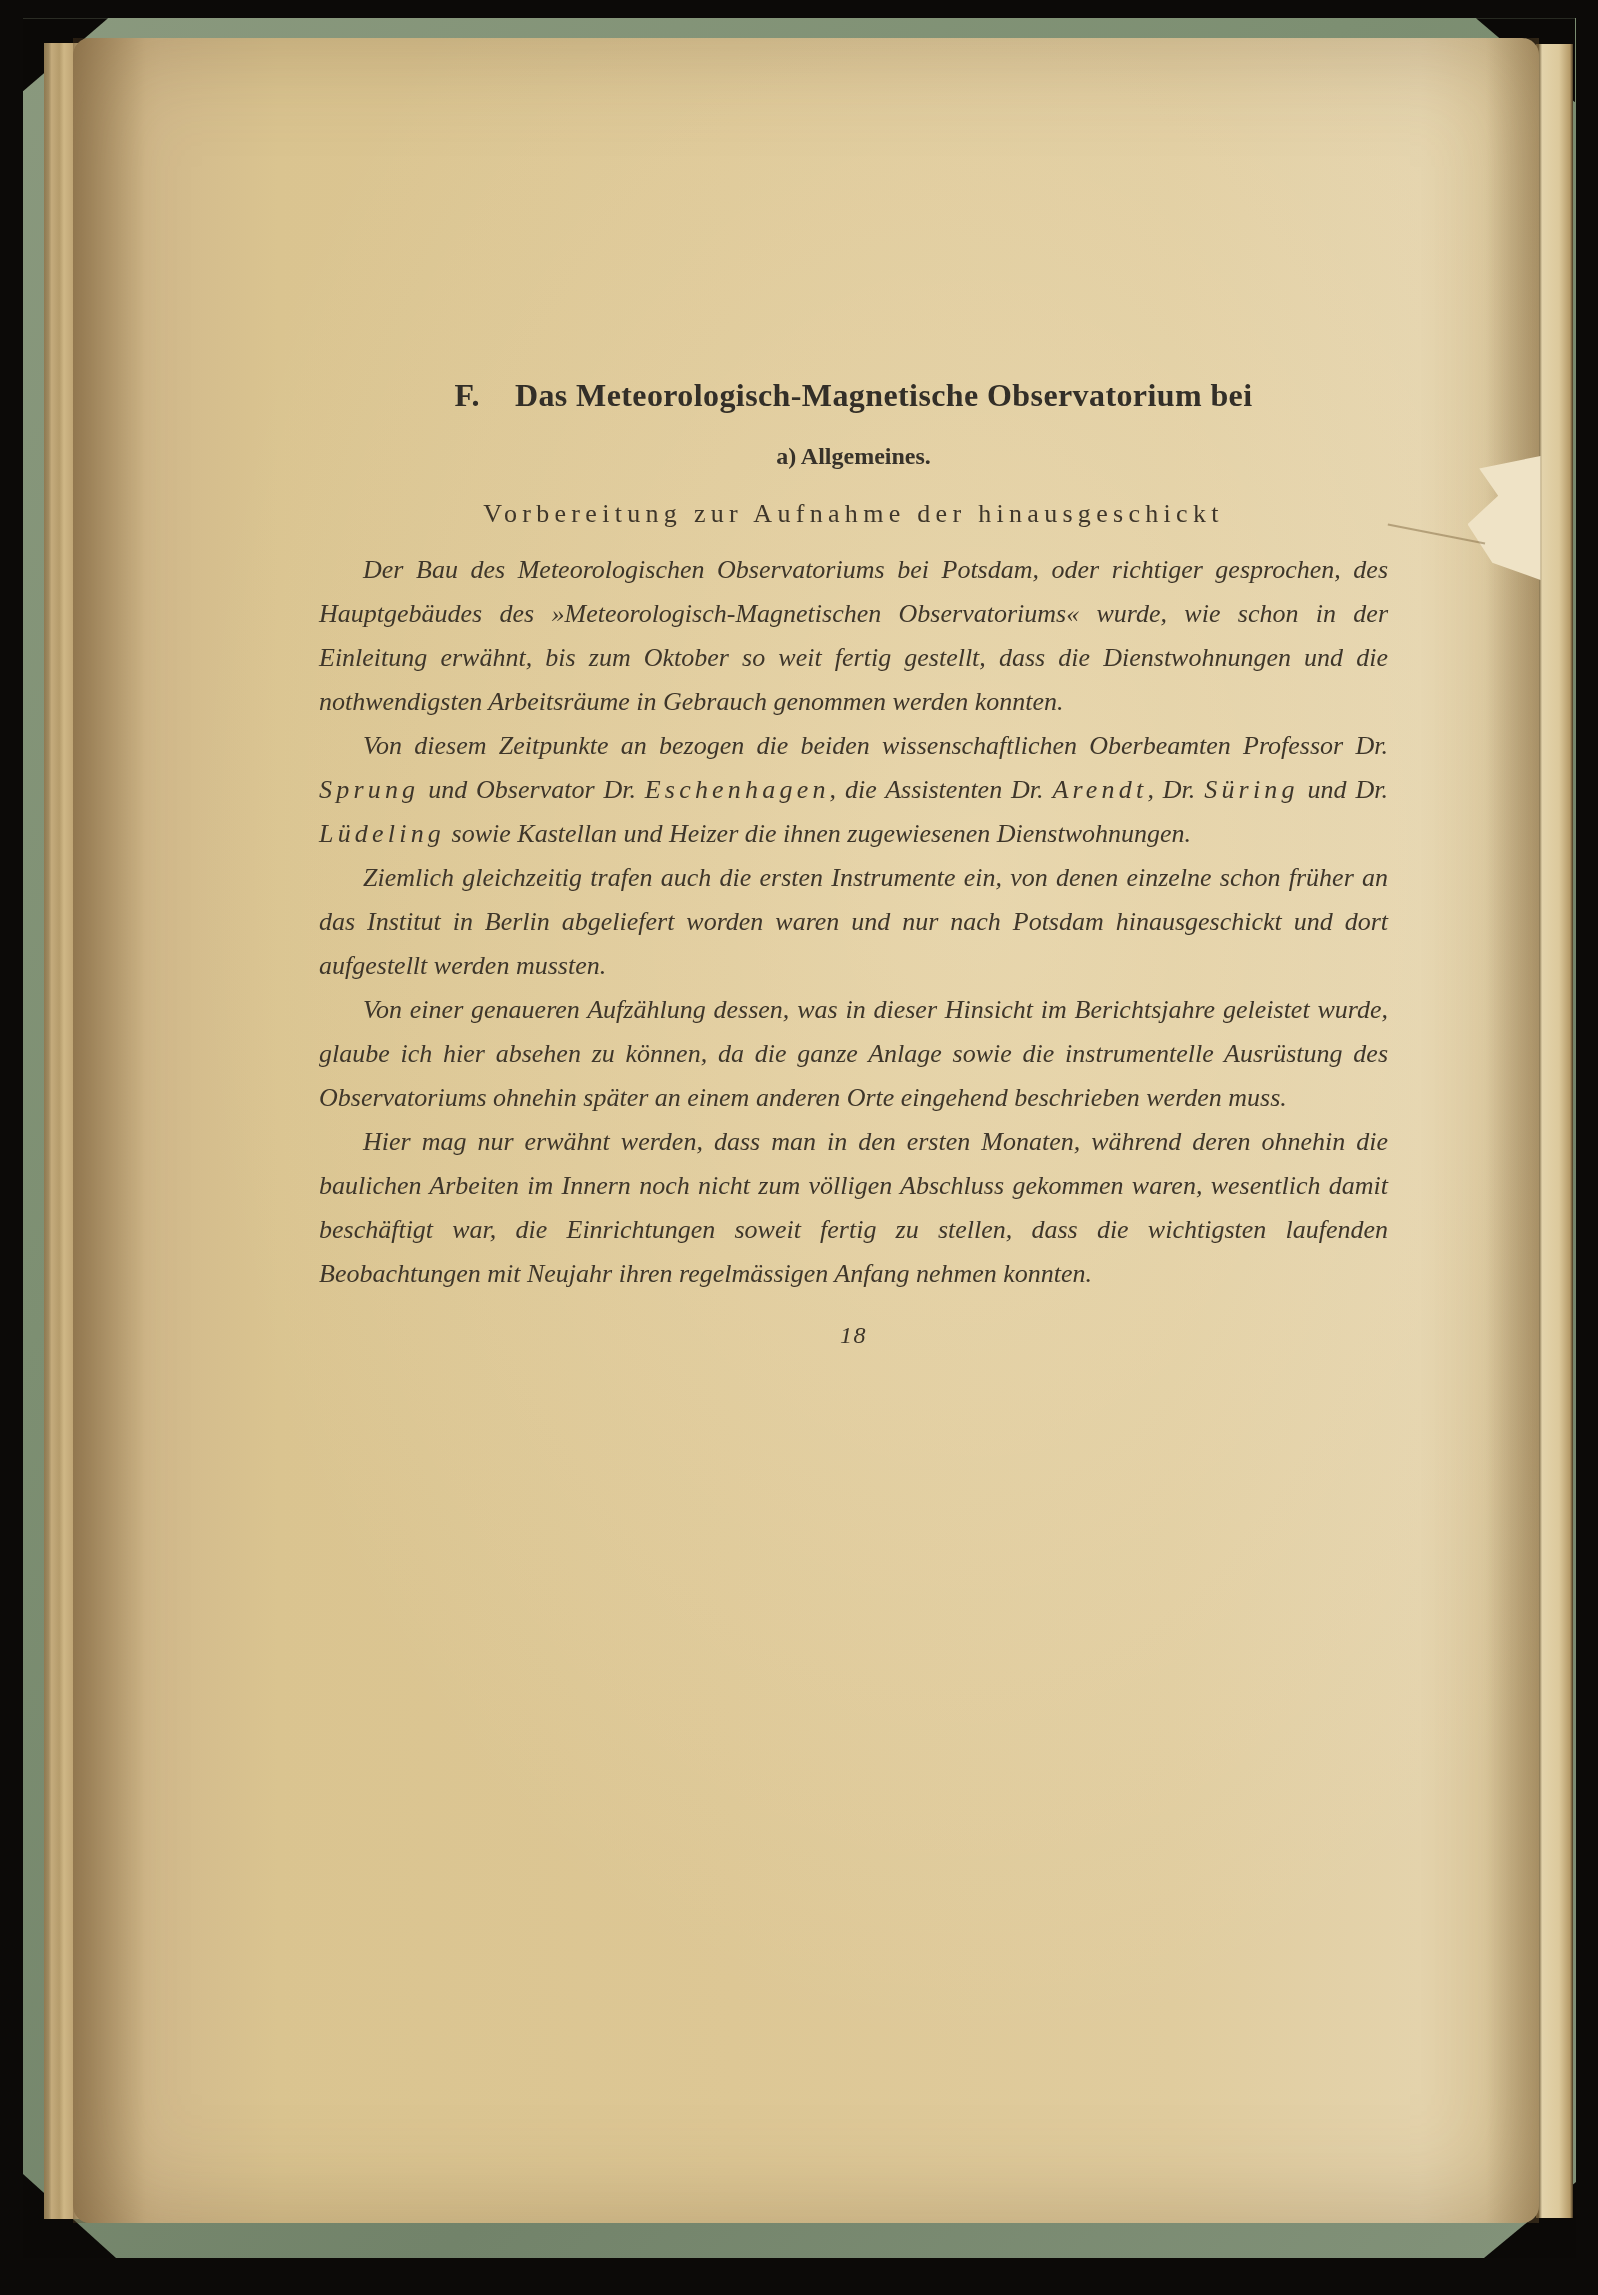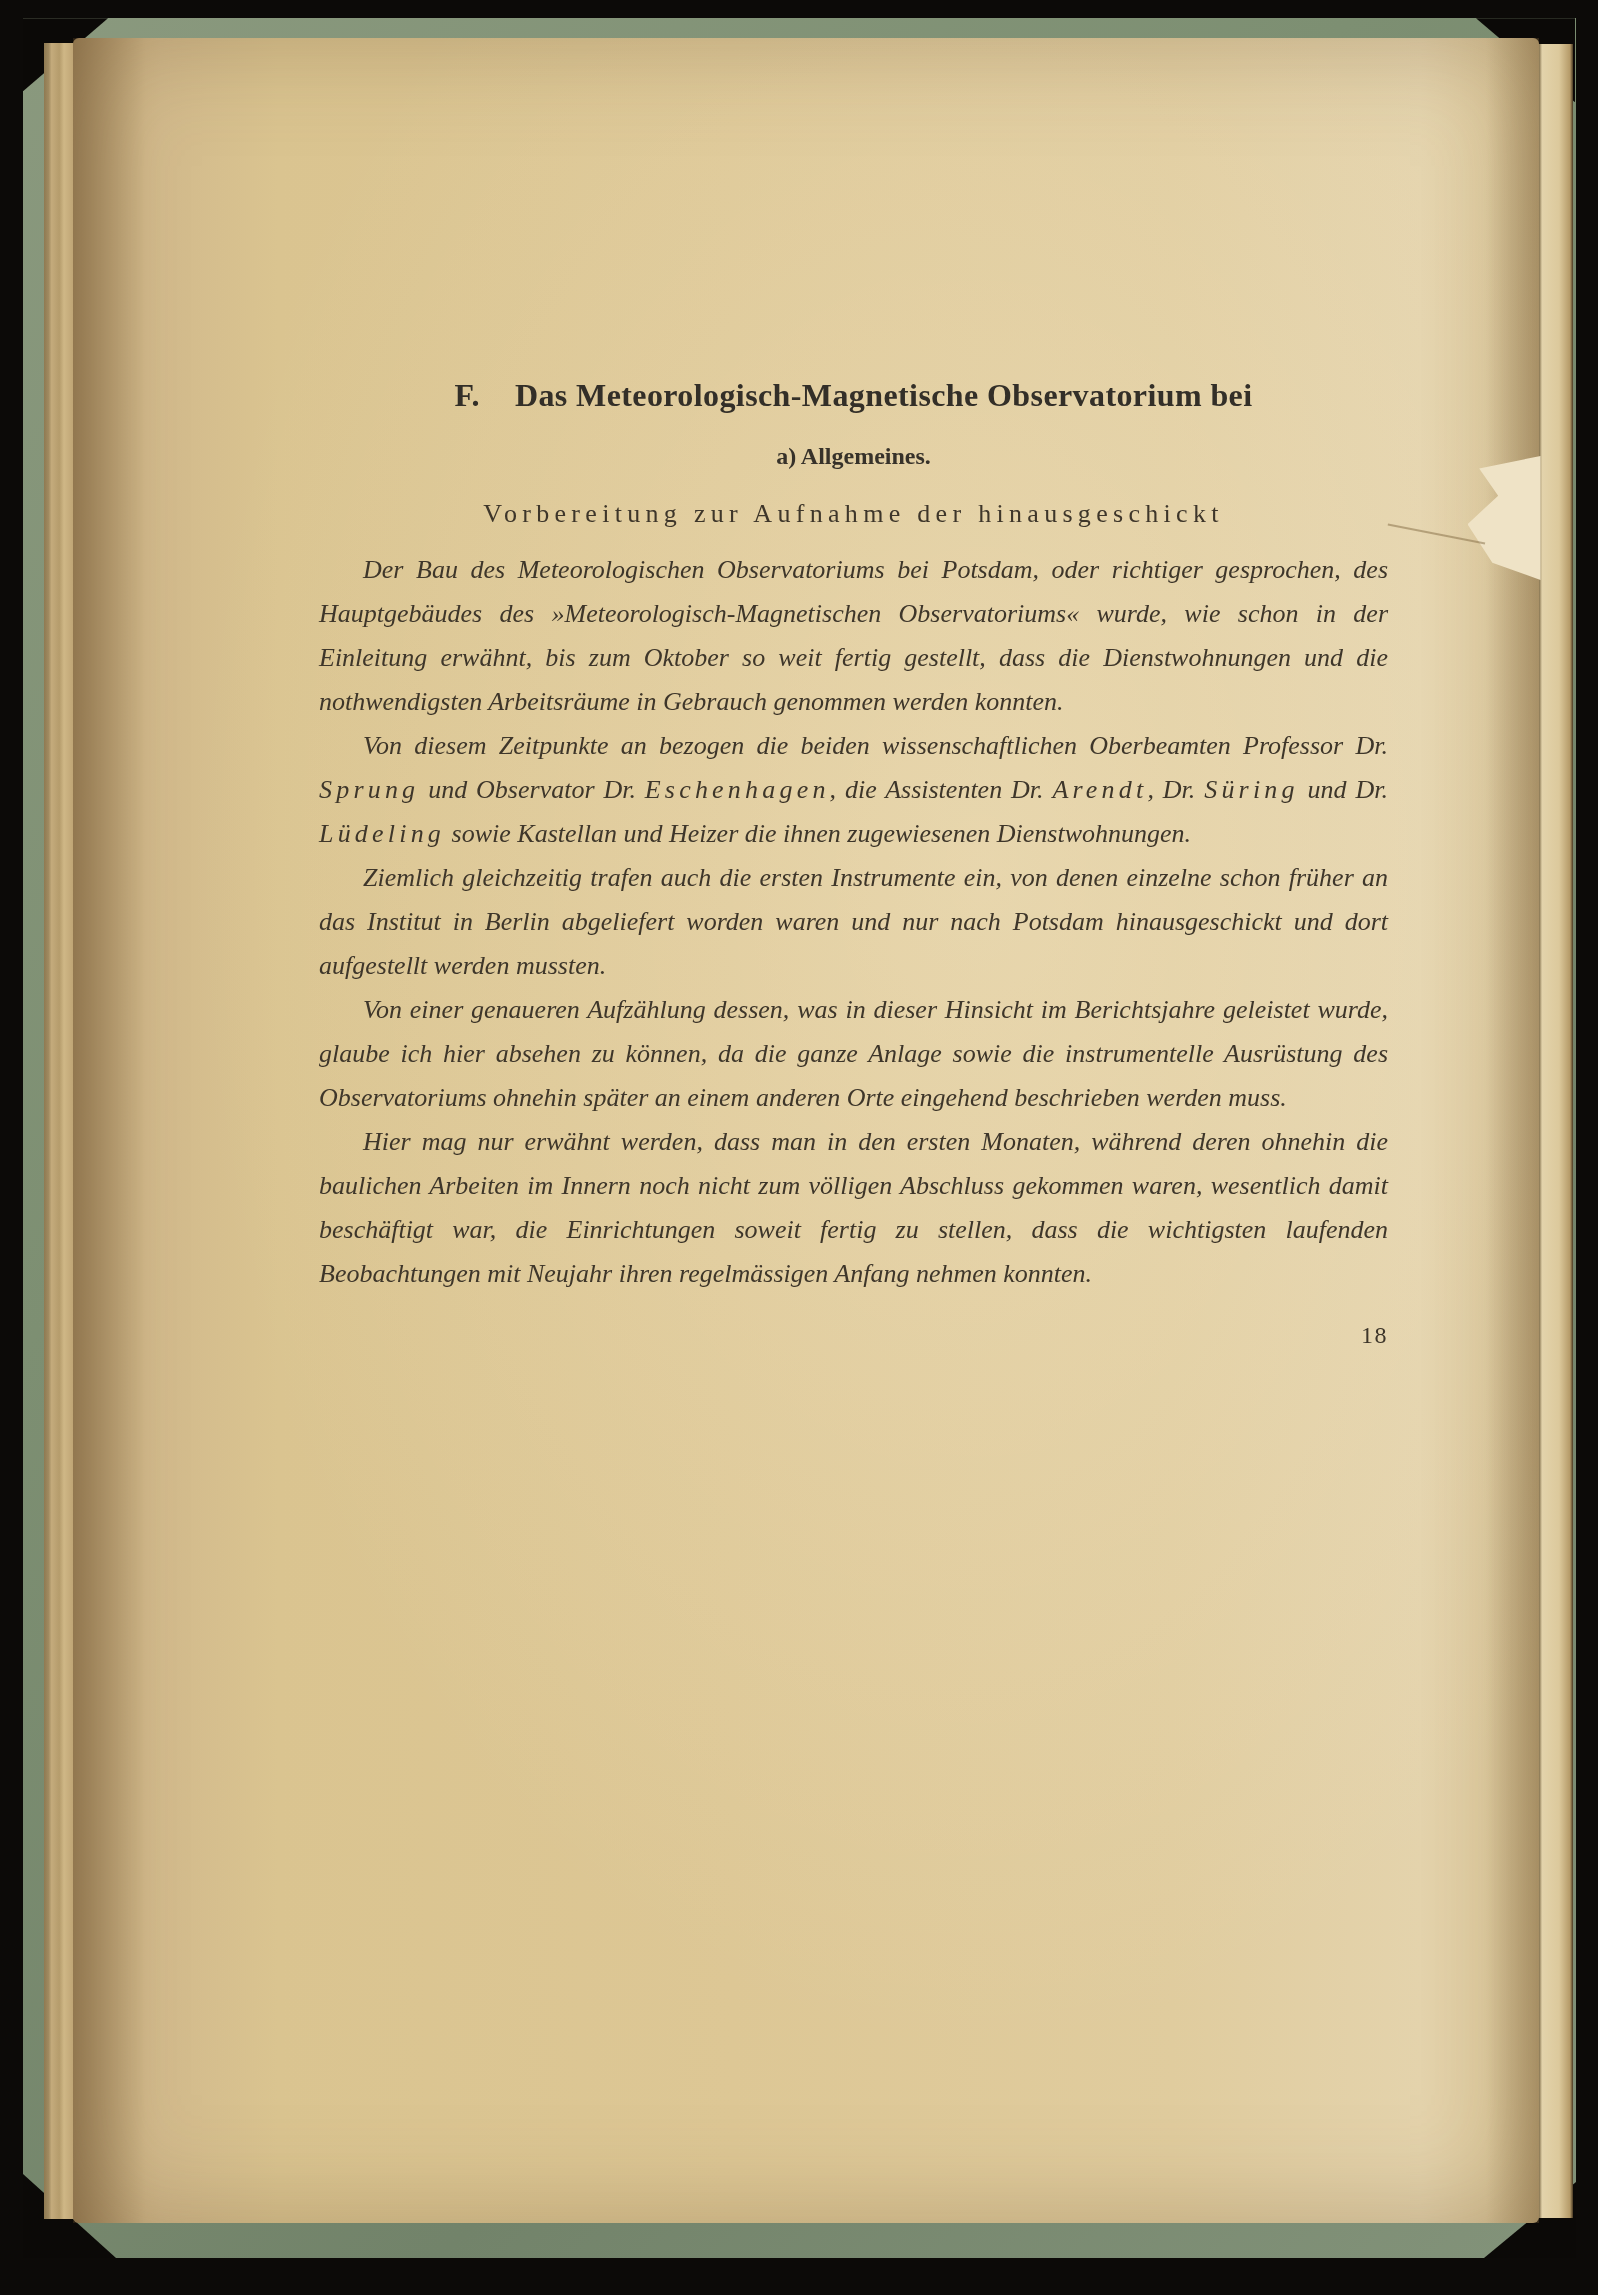--- a/index.html
+++ b/index.html
@@ -19,21 +19,21 @@
   .page-stack{position:absolute;left:44px;top:43px;width:47px;height:2176px;
       background:linear-gradient(90deg,
         #8f7a52 0px,#a08a60 4.6px,#c4ab7c 7.6px,#b59c6c 15.3px,#cfb786 20px,
         #bfa575 29px,#d4bd8d 34px,#c7ae7e 41px,#d0b887 47px);}
 
   
   .next-edge{position:absolute;left:1536px;top:44px;width:37px;height:2174px;
       background:linear-gradient(90deg,#6b5836 0px,#6b5836 2.3px,#e3d3ab 6.1px,#dcc99c 23px,#b59a68 34px,#4a3a24 37px);}
 
   
-  .page{position:absolute;left:73px;top:38px;width:1466px;height:2185px;border-radius:6px;
+  .page{position:absolute;left:73px;top:38px;width:1466px;height:2185px;border-radius:17px;
       background:
         radial-gradient(ellipse at 62% 38%, rgba(255,246,222,0.28), rgba(255,246,222,0) 62%),
         linear-gradient(90deg,#c3a878 0%,#d2ba8c 6%,#dac490 14%,#ddc795 45%,#e0cc9e 75%,#e4d3ac 92%,#d9c494 100%);
       box-shadow: inset 0 0 107px rgba(110,80,45,0.35);}
   .gutter-shade{position:absolute;left:0;top:0;bottom:0;width:73px;
       background:linear-gradient(90deg,rgba(90,65,35,0.38),rgba(90,65,35,0));}
   .right-curve{position:absolute;right:0;top:0;bottom:0;width:53px;
       background:linear-gradient(270deg,rgba(115,88,50,0.38),rgba(115,88,50,0));}
   .tear{position:absolute;right:-1.5px;top:418px;width:73px;height:124px;background:#efe3c6;
       clip-path:polygon(100% 0,100% 100%,34% 86%,0 55%,42% 32%,16% 10%);}
@@ -42,21 +42,21 @@
 
   
   .textblock{position:absolute;left:246px;top:334px;width:1069px;color:#3e362a;}
   .title{text-align:center;font-weight:bold;font-size:32px;line-height:46px;letter-spacing:0.4px;color:#332f28;}
   .tprefix{margin-right:35px;}
   .seclabel{text-align:center;font-weight:bold;font-size:24px;margin-top:25px;color:#37322a;}
   .vheading{text-align:center;font-size:26px;line-height:47px;letter-spacing:5.3px;margin-top:20px;}
   .body-paragraphs{margin-top:10.7px;font-size:26px;line-height:44px;text-align:justify;font-style:italic;}
   .body-paragraphs p{margin:0;text-indent:44px;}
   .sperr{letter-spacing:4.2px;}
-  .pagenum{text-align:right;margin-top:26px;font-size:24px;letter-spacing:1.5px;}
+  .pagenum{text-align:center;margin-top:26px;font-size:24px;letter-spacing:1.5px;font-style:italic;}
 </style>
 </head>
 <body>
 
 <div class="scan">
 
   <div class="cover"></div>
   <div class="corner tl"></div>
   <div class="corner tr"></div>
   <div class="corner bl"></div>

